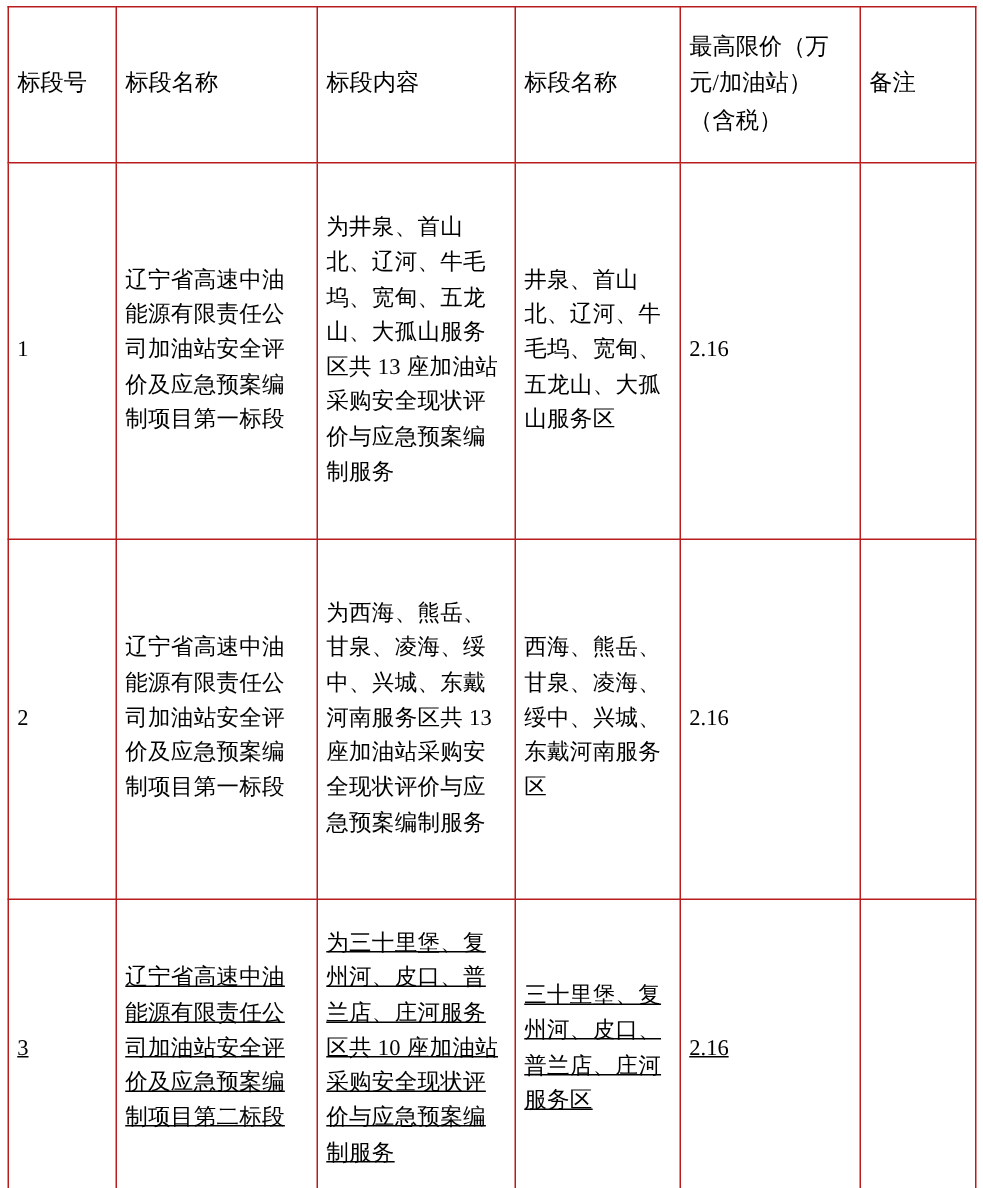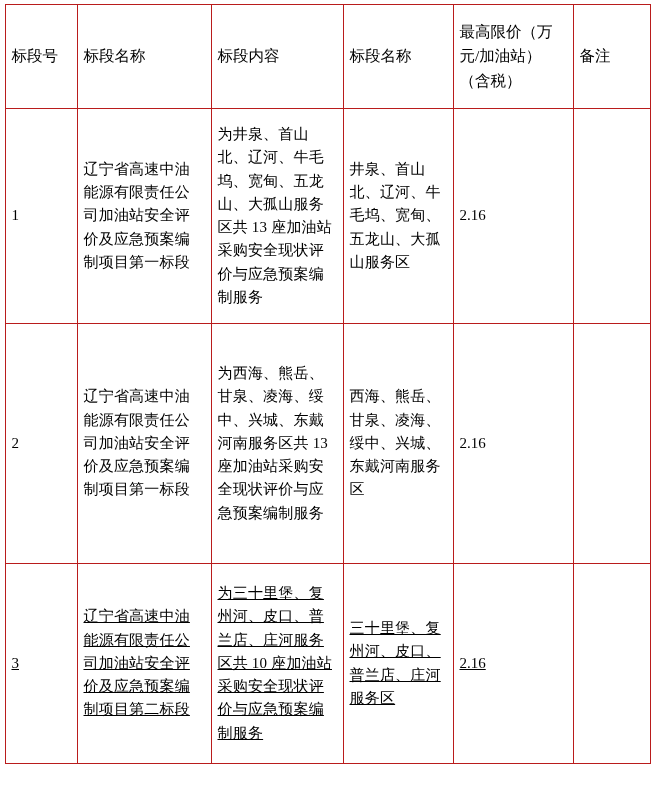--- a/index.html
+++ b/index.html
@@ -50,21 +50,21 @@
   .col-price { width: 120px; }
   .col-note  { width: 77px; }
 
   .cell-no { font-size: 15px; }
   .cell-name, .cell-content, .cell-place {
     text-align: center;
     letter-spacing: 0.2px;
   }
   .cell-price { font-size: 15px; margin-left: 12px; }
   .hdr-price-line1, .hdr-price-line2 { display: block; }
-  .row-1 td { height: 215px; }
+  .row-1 td { height: 251px; }
   .row-2 td { height: 240px; }
   .row-3 td { height: 200px; text-decoration: underline; }
 </style>
 </head>
 <body>
 
 <div class="sheet">
   <table class="bid-table">
     <colgroup>
       <col class="col-no">

